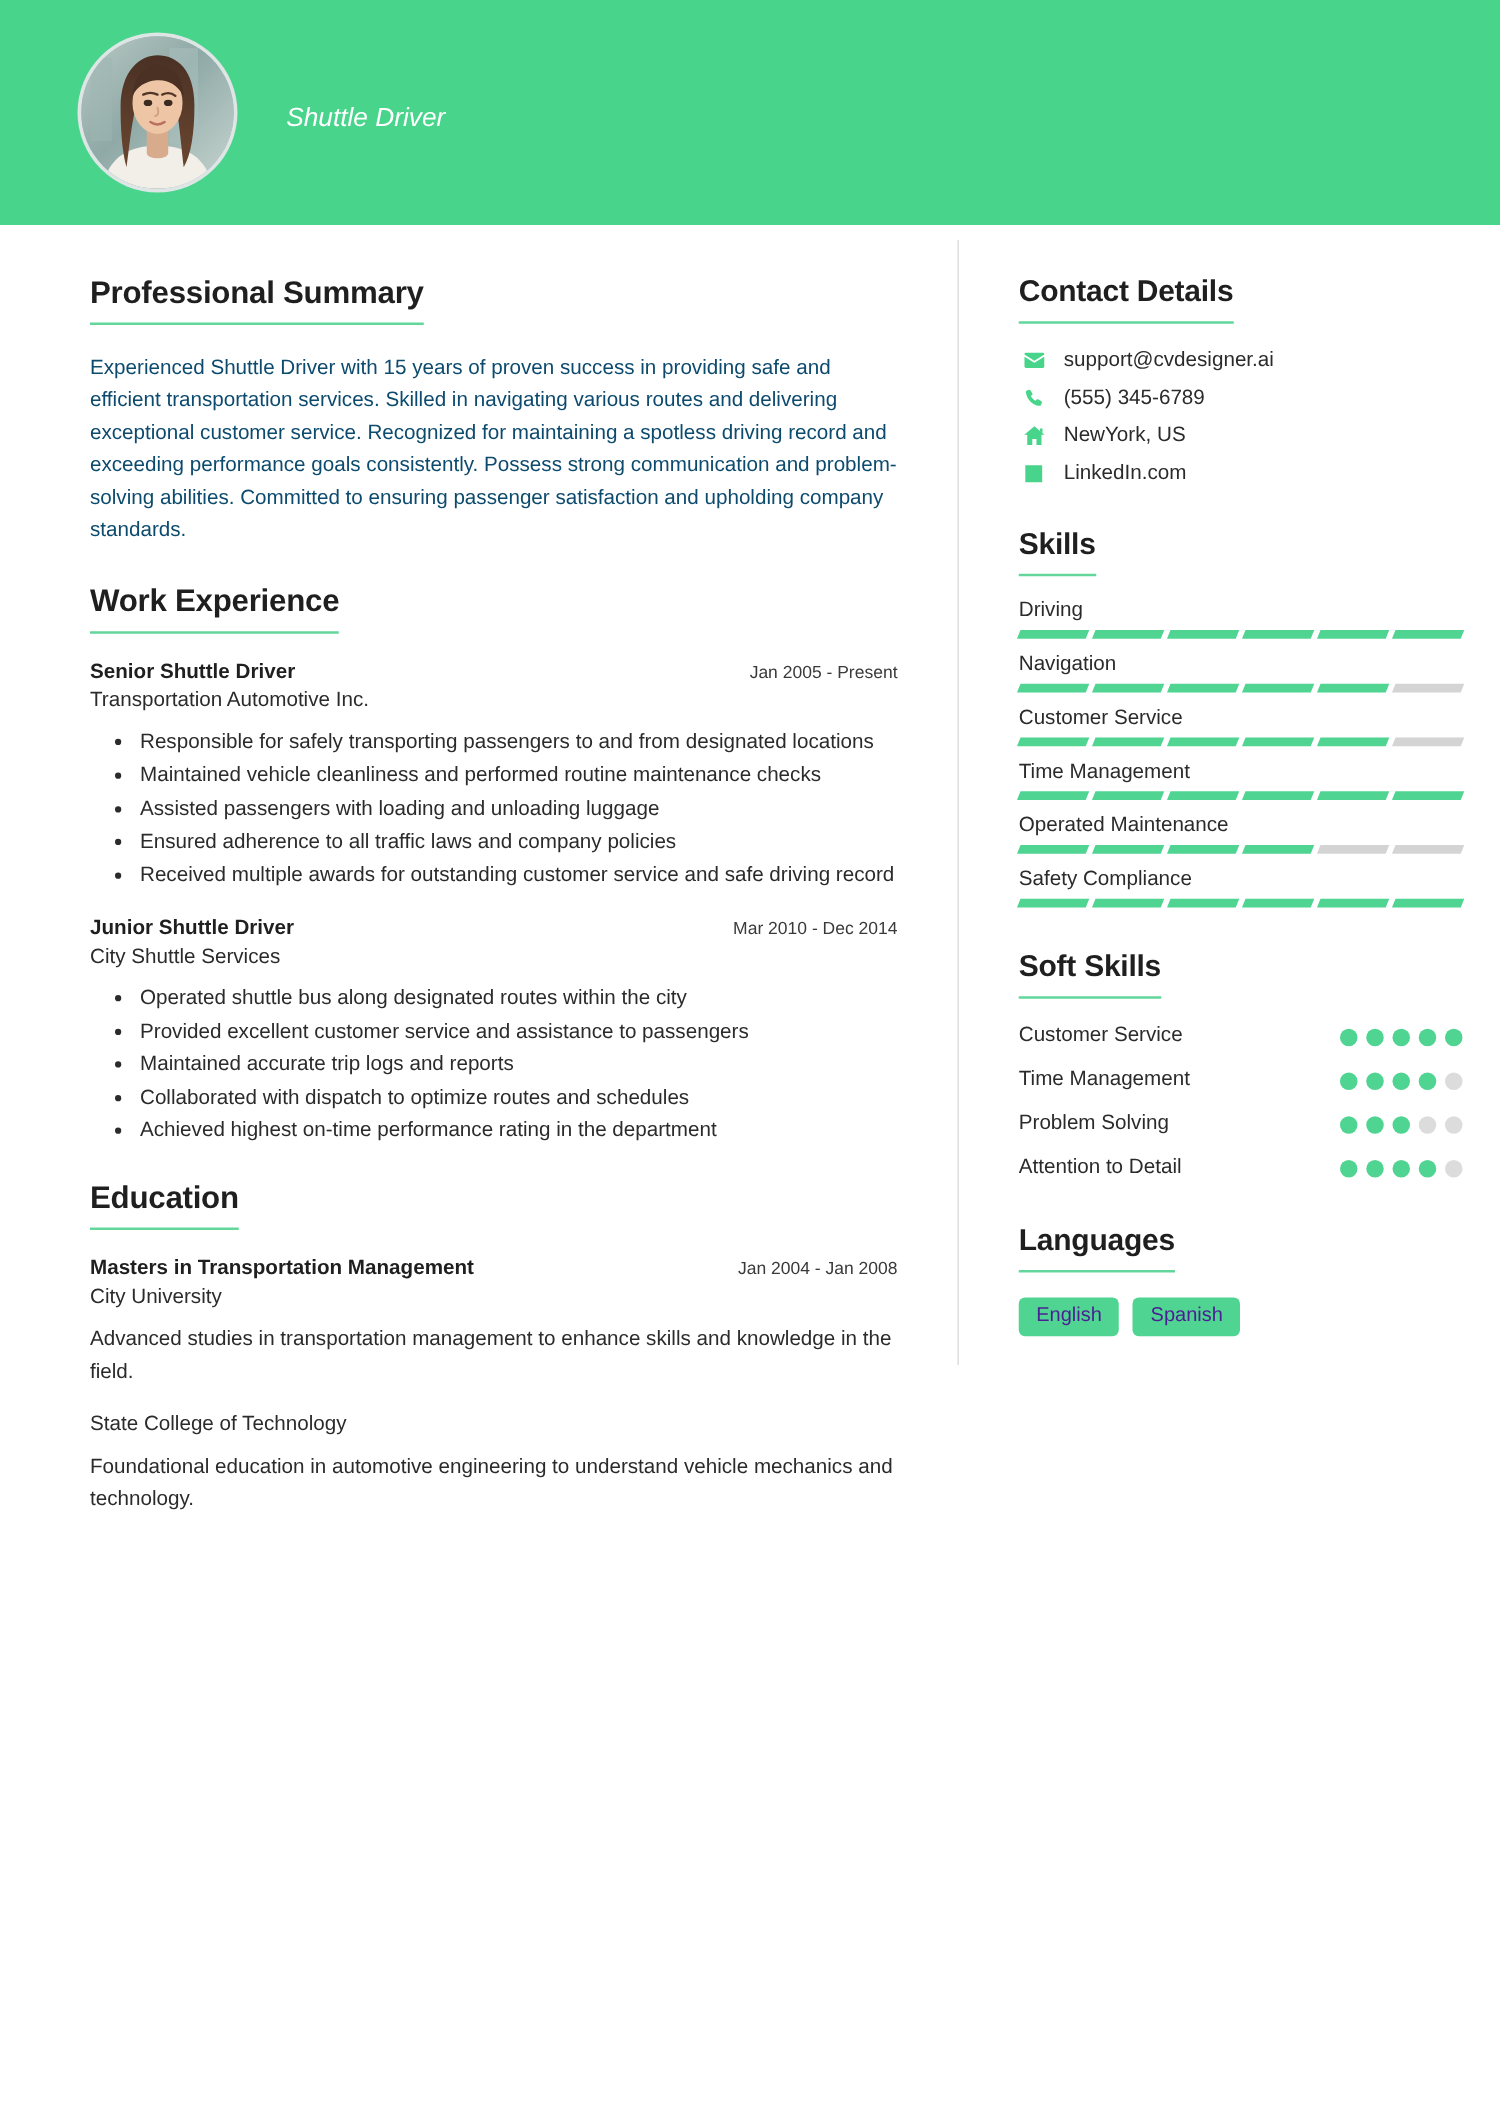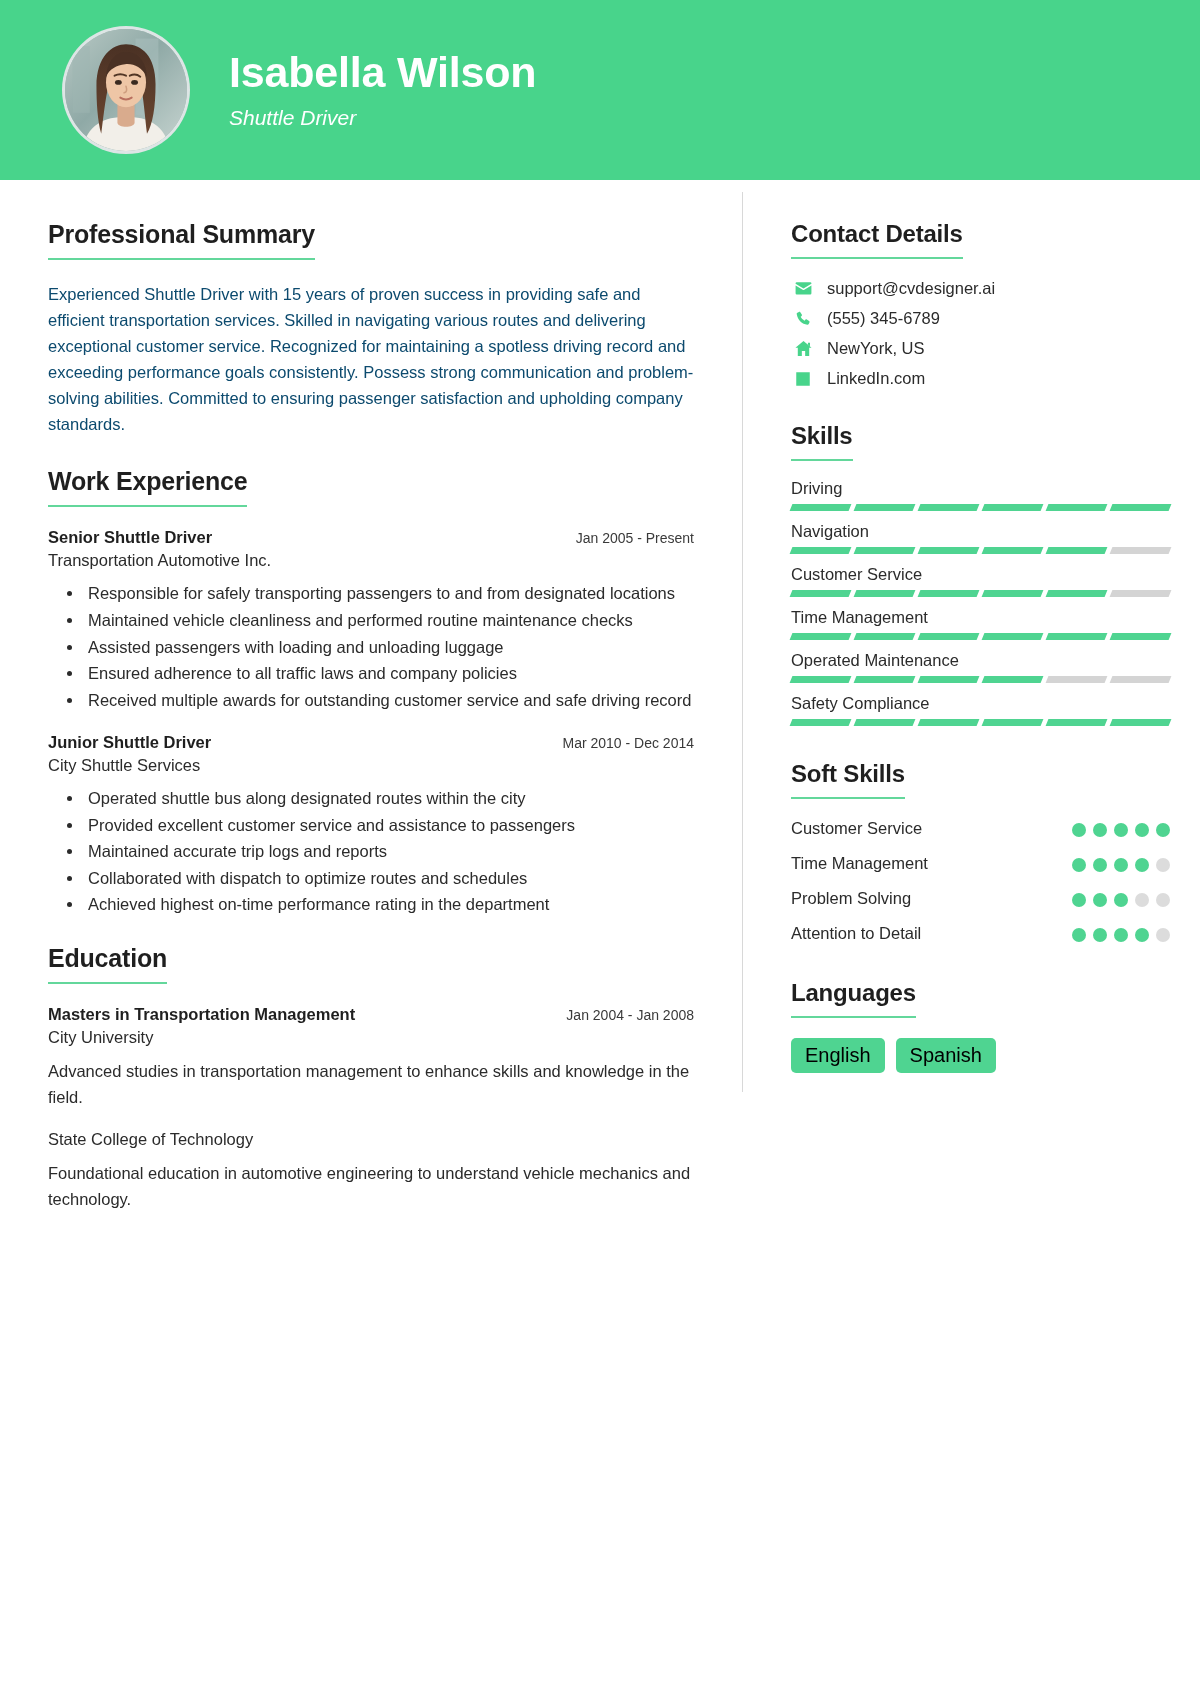--- a/index.html
+++ b/index.html
@@ -59,20 +59,21 @@
     margin-top: 10px;
     font-weight: normal;
     font-style: italic;
   }
 
   
   .content {
     display: flex;
     align-items: stretch;
     padding-top: 6px;
+    padding-left: 24px;
   }
 
   .col-main {
     width: 742px;
     flex: 0 0 742px;
     padding: 34px 48px 40px 48px;
   }
 
   .divider {
     width: 1px;
@@ -231,22 +232,22 @@
 
   
   .lang-wrap {
     display: flex;
     flex-wrap: wrap;
     gap: 11px;
     margin-top: 2px;
   }
   .lang-chip {
     background: #4fd491;
-    color: #000000;
-    font-size: 20px;
+    color: #4c1d95;
+    font-size: 16px;
     padding: 7px 14px 8px 14px;
     border-radius: 5px;
     line-height: 1;
   }
 </style>
 </head>
 <body>
 
 <div class="page">
 
@@ -282,21 +283,20 @@
         <path d="M68 49 q6 -3 11 1" stroke="#513625" stroke-width="2" fill="none" stroke-linecap="round"></path>
 
         <ellipse cx="56" cy="56" rx="3.6" ry="2.6" fill="#3a2a20"></ellipse>
         <ellipse cx="73" cy="56" rx="3.6" ry="2.6" fill="#3a2a20"></ellipse>
 
         <path d="M64 60 q2 6 -2 7" stroke="#cf9e7f" stroke-width="1.6" fill="none" stroke-linecap="round"></path>
         <path d="M58 72 q6 4 12 0" stroke="#b9705f" stroke-width="2" fill="none" stroke-linecap="round"></path>
       </svg>
     </div>
     <div class="header-text">
-      <div class="full-name">Isabella Wilson</div>
       <div class="job-title">Shuttle Driver</div>
     </div>
   </div>
 
   <div class="content">
 
     <div class="col-main">
 
       <div class="section">
         <div class="section-title">Professional Summary</div>

